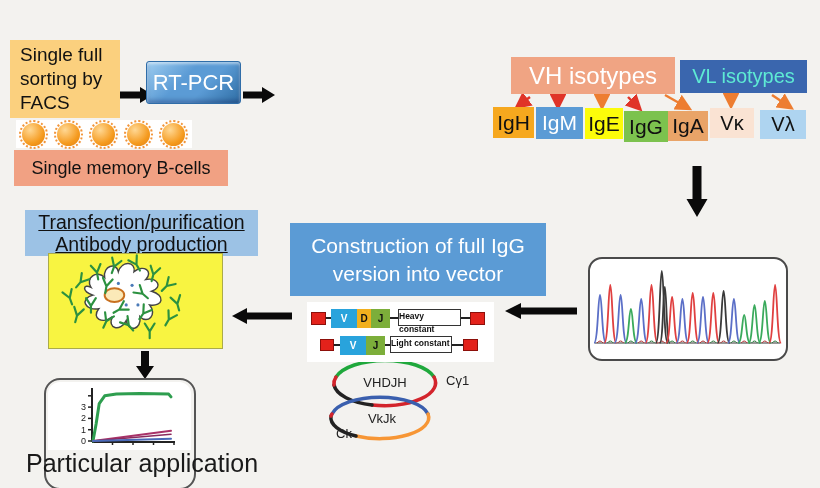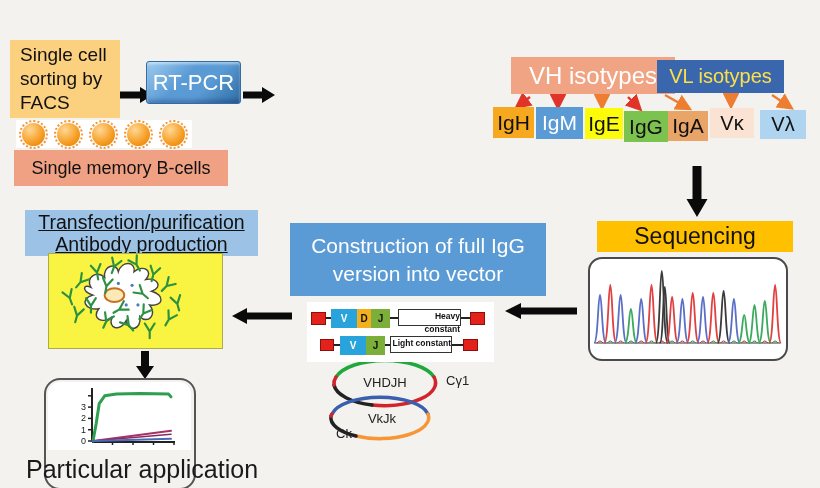--- a/index.html
+++ b/index.html
@@ -12,21 +12,21 @@
   .leftalign{justify-content:flex-start;text-align:left;}
   #rtpcr{
     background:linear-gradient(135deg,#9ecdf0 0%,#5b9bd5 40%,#5b9bd5 62%,#2e6da4 100%);
     border:1px solid #2f6da8;border-radius:3px;color:#fff;
     box-shadow:inset 0 2px 3px rgba(255,255,255,.5), inset 0 -3px 4px rgba(0,0,60,.25);
   }
   .cred{background:#E3221B;border:1px solid #8d0f0a;}
   .cline{background:#222;height:2px;}
   .cseg{height:19px;font-size:10px;font-weight:bold;text-align:center;line-height:19px;}
   .cconst{height:17px;background:#fff;border:1.5px solid #333;font-size:8.5px;font-weight:bold;
-          text-align:right;line-height:13px;}
+          text-align:left;line-height:13px;}
   .bcell{position:absolute;width:23px;height:23px;border-radius:50%;
          background:radial-gradient(circle at 35% 30%,#FFD894,#F59A1E 62%,#DE7D0F);
          outline:2px dotted #F2953B;outline-offset:1px;}
   .plab{position:absolute;font-size:13px;color:#222;}
   svg text{font-family:"Liberation Sans",sans-serif;}
 </style>
 </head>
 <body>
 
 <div id="canvas">
@@ -65,46 +65,45 @@
       <path d="M334,385 A51,23 0 0 1 336,377" stroke="#D3242C"></path>
     </g>
     <g fill="none" stroke-width="3.5" stroke-linecap="round">
       <path d="M332,414 A49,21 0 0 1 428,414" stroke="#3A5FAE"></path>
       <path d="M428,414 A49,21 0 0 1 356,436" stroke="#F79635"></path>
       <path d="M356,436 A49,21 0 0 1 331,416" stroke="#222222"></path>
       <path d="M331,416 A49,21 0 0 1 332,414" stroke="#D3242C"></path>
     </g>
   </svg>
 
-  <div class="abs box leftalign" style="left: 10px; top: 40px; width: 110px; height: 78px; padding: 4px 10px; font-size: 19px; line-height: 1.26; background: rgb(251, 208, 126);">Single cell sorting by FACS</div>
+  <div class="abs box leftalign" style="left: 10px; top: 40px; width: 110px; height: 78px; padding: 4px 10px; font-size: 19px; line-height: 1.26; background: rgb(251, 208, 126);">Single full sorting by FACS</div>
 
   <div id="rtpcr" class="abs box" style="left:146px;top:61px;width:95px;height:43px;font-size:22px;">RT-PCR</div>
 
 
   <div class="abs box" style="left: 511px; top: 57px; width: 164px; height: 37px; font-size: 24px; color: rgb(255, 255, 255); background: rgb(240, 164, 131);">VH isotypes</div>
-  <div class="abs box" style="left: 657px; top: 60px; width: 127px; height: 33px; font-size: 20px; color: #fde047; background: rgb(58, 102, 174);">VL isotypes</div>
+  <div class="abs box" style="left: 680px; top: 60px; width: 127px; height: 33px; font-size: 20px; color: #5eead4; background: rgb(58, 102, 174);">VL isotypes</div>
 
   <div class="abs box" style="left: 493px; top: 107px; width: 41px; height: 31px; font-size: 21px; background: rgb(246, 168, 30); color: rgb(17, 17, 17);">IgH</div>
   <div class="abs box" style="left: 536px; top: 107px; width: 47px; height: 32px; font-size: 21px; background: rgb(91, 155, 213); color: rgb(255, 255, 255);">IgM</div>
   <div class="abs box" style="left: 585px; top: 108px; width: 38px; height: 31px; font-size: 21px; background: rgb(252, 252, 10); color: rgb(17, 17, 17);">IgE</div>
   <div class="abs box" style="left: 624px; top: 111px; width: 44px; height: 31px; font-size: 21px; background: rgb(124, 194, 78); color: rgb(17, 17, 17);">IgG</div>
   <div class="abs box" style="left: 668px; top: 111px; width: 40px; height: 30px; font-size: 21px; background: rgb(233, 164, 104); color: rgb(17, 17, 17);">IgA</div>
   <div class="abs box" style="left: 710px; top: 108px; width: 44px; height: 30px; font-size: 20px; background: rgb(250, 227, 211); color: rgb(17, 17, 17);">Vκ</div>
   <div class="abs box" style="left: 760px; top: 110px; width: 46px; height: 29px; font-size: 20px; background: rgb(174, 212, 240); color: rgb(17, 17, 17);">Vλ</div>
 
   <div class="abs" style="left:16px;top:120px;width:176px;height:28px;background:#ffffff;"></div>
   <span class="bcell" style="left:22px;top:123px;"></span>
   <span class="bcell" style="left:57px;top:123px;"></span>
   <span class="bcell" style="left:92px;top:123px;"></span>
   <span class="bcell" style="left:127px;top:123px;"></span>
   <span class="bcell" style="left:162px;top:123px;"></span>
 
   <div class="abs box" style="left: 14px; top: 150px; width: 214px; height: 36px; font-size: 18px; background: rgb(241, 161, 131);">Single memory B-cells</div>
 
-  <div class="abs box" style="left: 597px; top: 221px; width: 196px; height: 31px; font-size: 23px; background: rgb(255, 192, 0);">Sequencing</div>
 
   <div class="abs" style="left:588px;top:257px;width:200px;height:104px;background:#fff;border:2px solid #4a4a4a;border-radius:14px;">
     <svg id="chromSvg" width="100%" height="100%" viewBox="0 0 196 100">
         <path d="M5,84 L190,84" stroke="#333" stroke-width="1.2" fill="none"></path>
         <path d="M7,84 Q10,80 13,84" stroke="#b03030" stroke-width="1" fill="none"></path>
         <path d="M4,84 C8.02,84, 8.02,36, 10,36 C11.98,36, 11.98,84, 16,84" stroke="#5B6FC7" stroke-width="1.8" fill="none"></path>
         <path d="M17.3,84 Q20.3,80 23.3,84" stroke="#2b7a3c" stroke-width="1" fill="none"></path>
         <path d="M14.3,84 C18.32,84, 18.32,26, 20.3,26 C22.28,26, 22.28,84, 26.3,84" stroke="#E04040" stroke-width="1.8" fill="none"></path>
         <path d="M27.6,84 Q30.6,80 33.6,84" stroke="#b03030" stroke-width="1" fill="none"></path>
         <path d="M24.6,84 C28.62,84, 28.62,36, 30.6,36 C32.58,36, 32.58,84, 36.6,84" stroke="#5B6FC7" stroke-width="1.8" fill="none"></path>
@@ -230,15 +229,15 @@
         <line x1="64.5" y1="60" x2="64.5" y2="63" stroke="#222" stroke-width="1.5"></line>
         <line x1="85" y1="60" x2="85" y2="63" stroke="#222" stroke-width="1.5"></line>
         <line x1="105.5" y1="60" x2="105.5" y2="63" stroke="#222" stroke-width="1.5"></line>
         <line x1="126" y1="60" x2="126" y2="63" stroke="#222" stroke-width="1.5"></line>
         <polyline points="45.0,59.0 48.1,42.0 51.2,21.7 56.7,13.8 68.4,12.1 91.8,11.5 120.7,12.1 123.0,14.9" fill="none" stroke="#2E9E4F" stroke-width="3" stroke-linejoin="round" stroke-linecap="round"></polyline>
         <polyline points="45.0,59.0 123.0,48.8" fill="none" stroke="#A83268" stroke-width="2" stroke-linejoin="round" stroke-linecap="round"></polyline>
         <polyline points="45.0,59.0 123.0,52.2" fill="none" stroke="#8A2B5E" stroke-width="1.6" stroke-linejoin="round" stroke-linecap="round"></polyline>
         <polyline points="45.0,59.0 123.0,56.7" fill="none" stroke="#4A69B8" stroke-width="2" stroke-linejoin="round" stroke-linecap="round"></polyline>
       </svg>
   </div>
-  <div class="abs" style="left:26px;top:449px;font-size:25px;color:#1a1a1a;margin-top:6px;">Particular application</div>
+  <div class="abs" style="left:26px;top:449px;font-size:25px;color:#1a1a1a;">Particular application</div>
 
 </div>
 
 </body></html>

